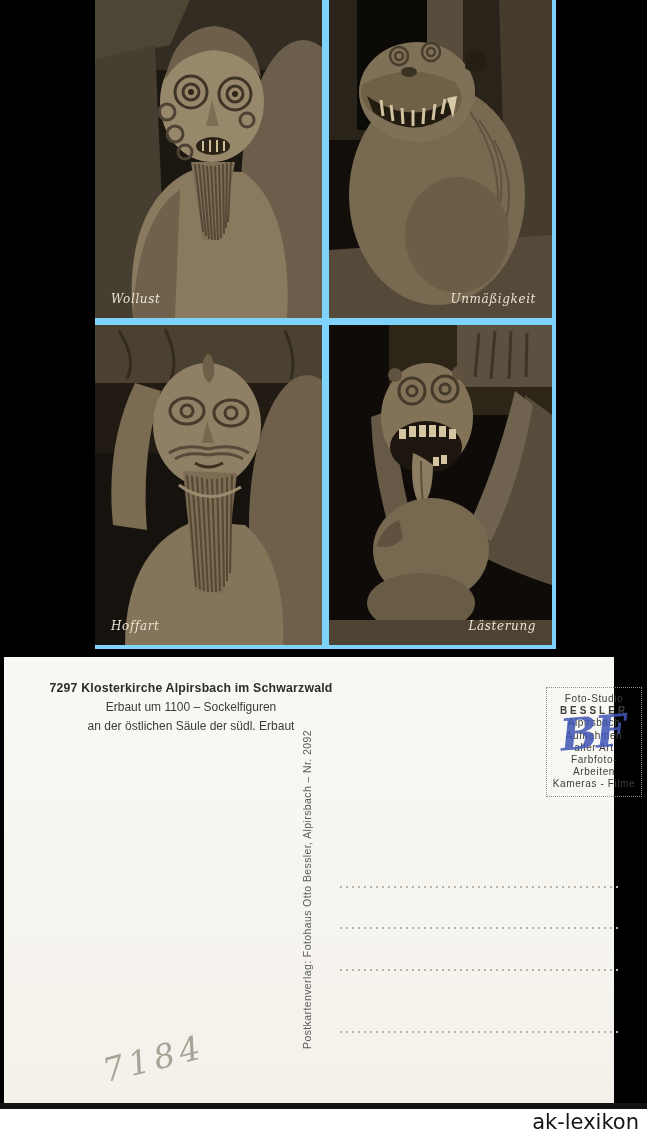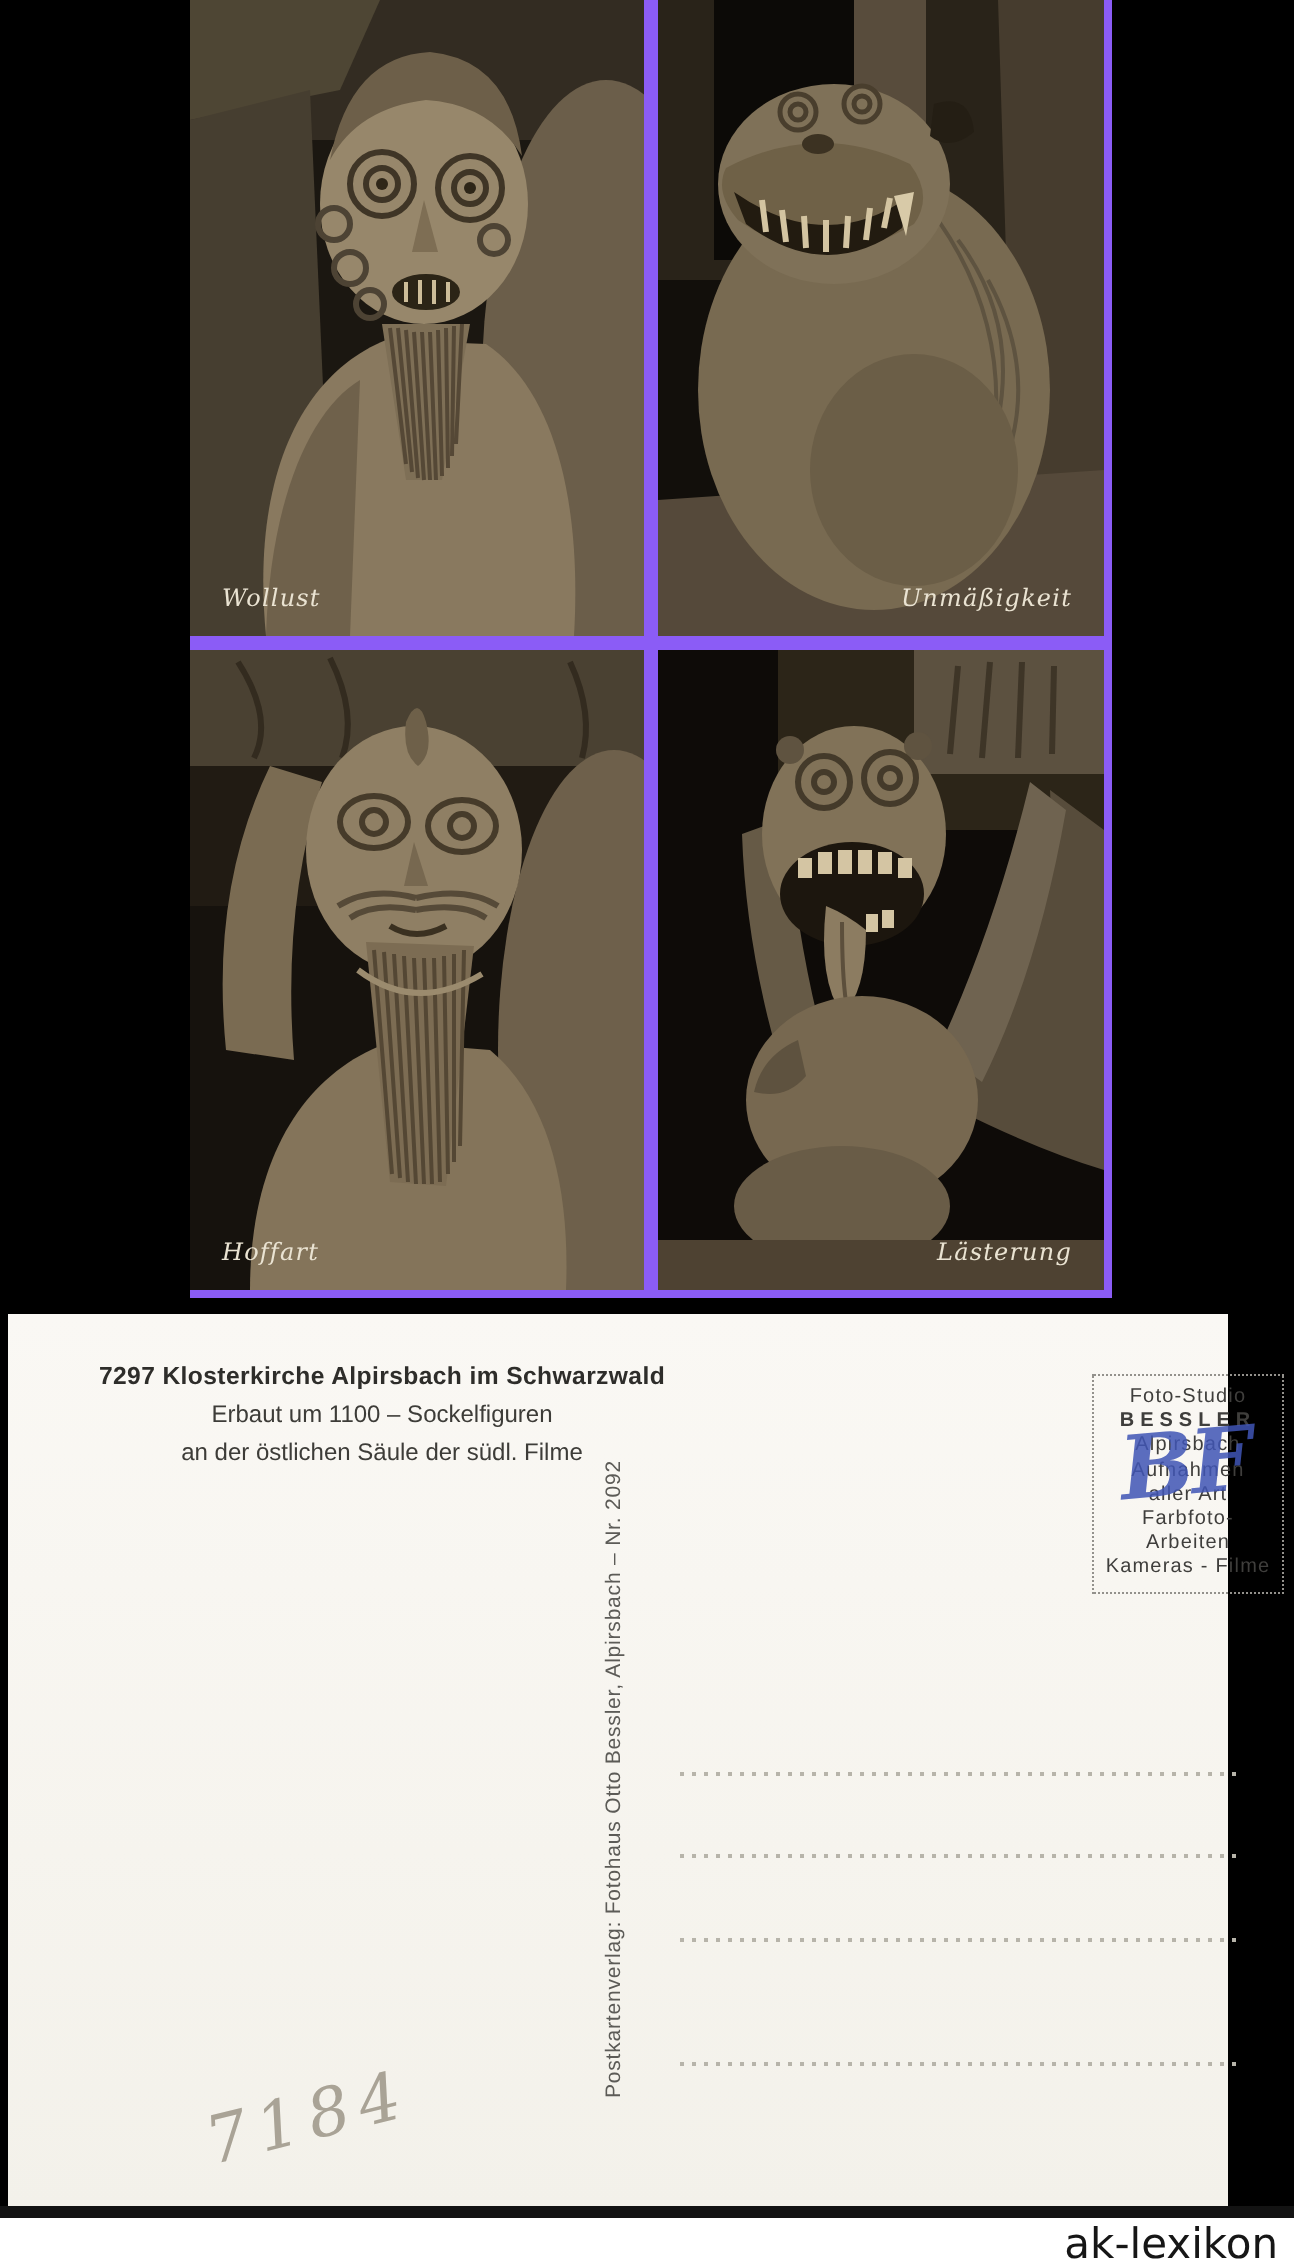--- a/index.html
+++ b/index.html
@@ -1,20 +1,20 @@
 <!DOCTYPE html>
 <html><head>
 <meta charset="utf-8">
 <style>
   html,body{margin:0;padding:0;background:#000;}
   .scene{position:relative;width:647px;height:1132px;background:#000;overflow:hidden;
          font-family:"Liberation Sans",sans-serif;}
 
   
-  .front{position:absolute;left:95px;top:0;width:461px;height:649px;background:#8b5cf6;}
+  .front{position:absolute;left:95px;top:0;width:461px;height:649px;background:#7dd3fc;}
   .photo{position:absolute;overflow:hidden;background:#1a1510;}
   .photo svg{display:block;width:100%;height:100%;}
   .photo.p1{left:0;top:0;width:227px;height:318px;}
   .photo.p2{left:234px;top:0;width:223px;height:318px;}
   .photo.p3{left:0;top:325px;width:227px;height:320px;}
   .photo.p4{left:234px;top:325px;width:223px;height:320px;}
   .cap{font-family:"DejaVu Serif",serif;font-style:italic;font-size:12px;
        fill:#eae3d2;letter-spacing:.6px;}
 
   
@@ -225,21 +225,21 @@
         <text class="cap" text-anchor="end" x="207" y="305">Lästerung</text>
       </svg>
     </div>
   </div>
 
   <div class="back">
 
     <div class="title">
       <div class="t1">7297 Klosterkirche Alpirsbach im Schwarzwald</div>
       <div class="t2">Erbaut um 1100 – Sockelfiguren</div>
-      <div class="t3">an der östlichen Säule der südl. Filme</div>
+      <div class="t3">an der östlichen Säule der südl. Erbaut</div>
     </div>
 
     <div class="stamp">
       <div>Foto-Studio</div>
       <div class="sp">BESSLER</div>
       <div>Alpirsbach</div>
       <div>Aufnahmen</div>
       <div>aller Art</div>
       <div>Farbfoto-</div>
       <div>Arbeiten</div>

